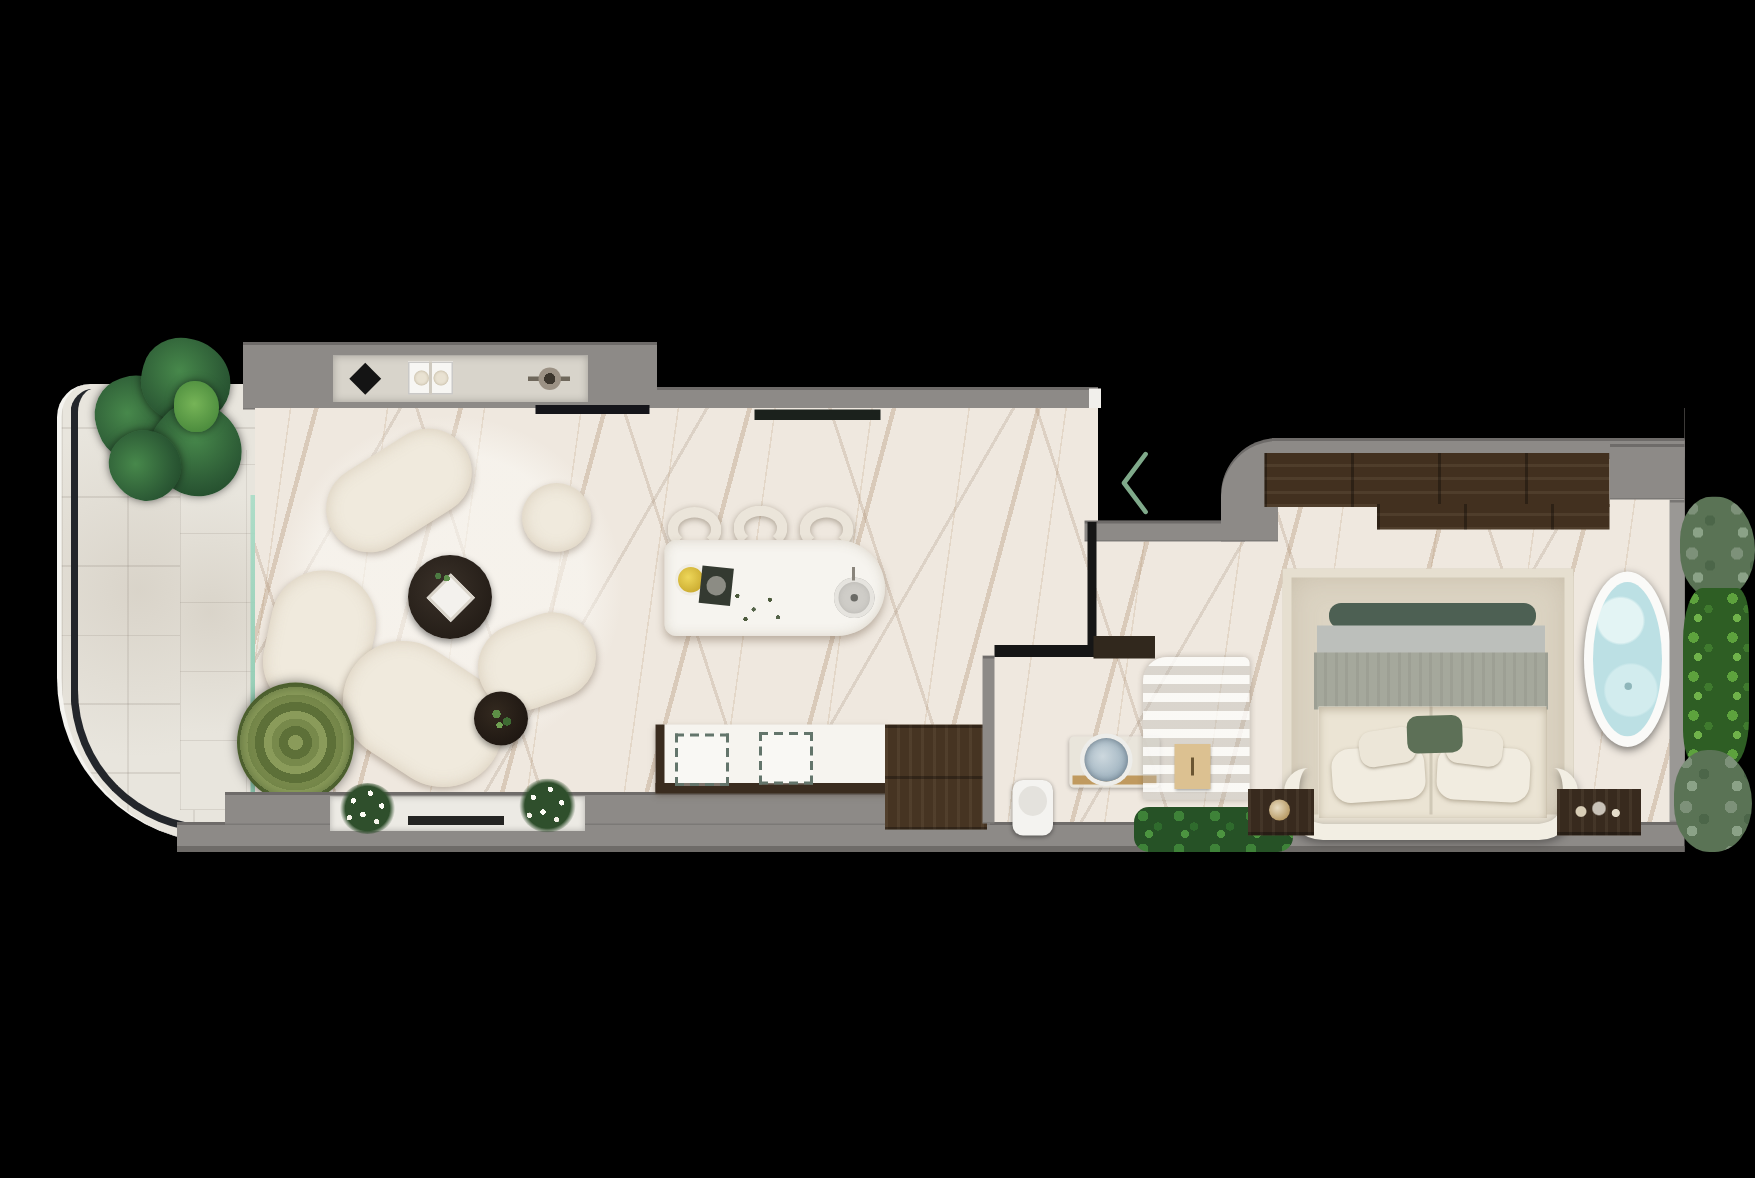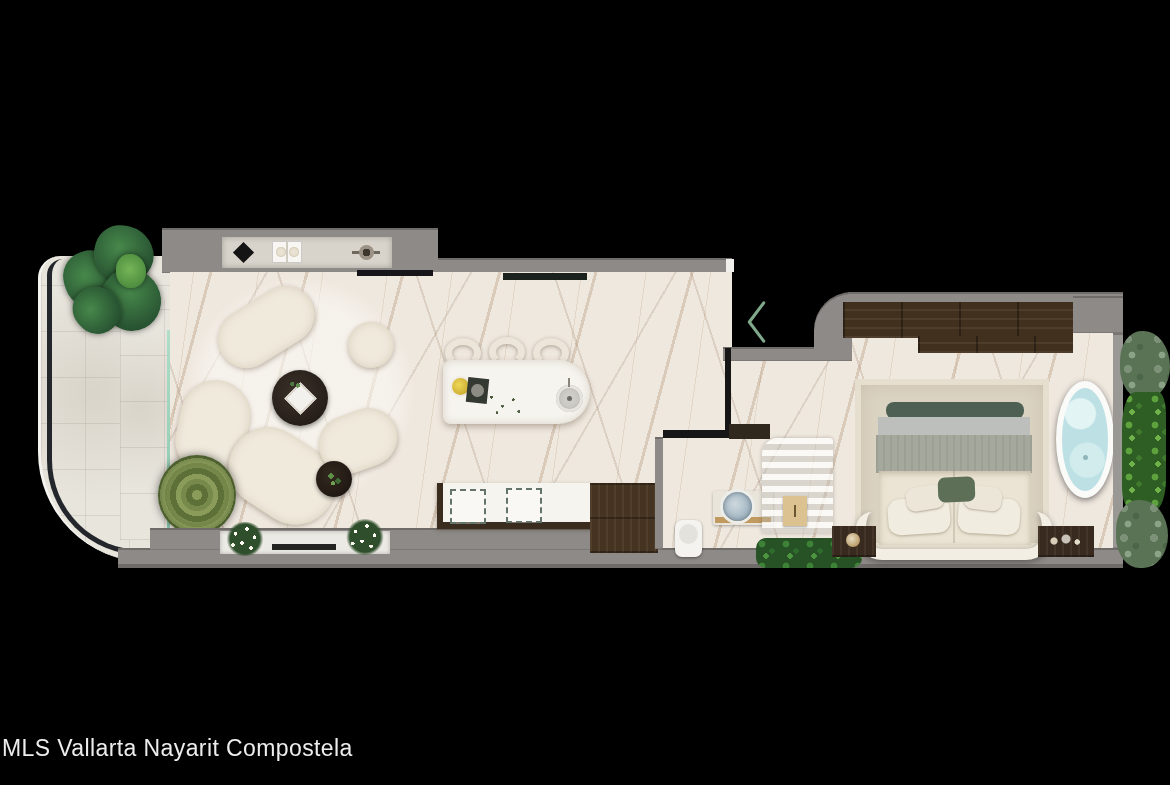--- a/index.html
+++ b/index.html
@@ -222,14 +222,13 @@
   <div style="left:1056px;top:381px;width:58px;height:117px;border-radius:50%;background:#fafaf8;box-shadow:0 2px 6px rgba(0,0,0,.5);"></div>
   <div style="left:1062px;top:388px;width:46px;height:103px;border-radius:50%;
               background:radial-gradient(circle at 40% 25%, #e3f4f4 0 18%, transparent 20%), radial-gradient(circle at 55% 70%, #d2ecee 0 22%, transparent 24%), #bce0e4;"></div>
   <div style="left:1083px;top:455px;width:5px;height:5px;border-radius:50%;background:#8fb6ba;"></div>
 
   <div class="wall" style="left:1113px;top:333px;width:10px;height:215px;background:#9a9895;"></div>
   <div class="leafy" style="left:1120px;top:331px;width:50px;height:68px;"></div>
   <div class="brightleaf" style="left:1122px;top:392px;width:44px;height:118px;border-radius:30% 18% 26% 20%;"></div>
   <div class="leafy" style="left:1116px;top:500px;width:52px;height:68px;"></div>
 
-  <div id="caption">MLS Vallarta Nayarit Compostela</div>
 </div>
 
 </body></html>

